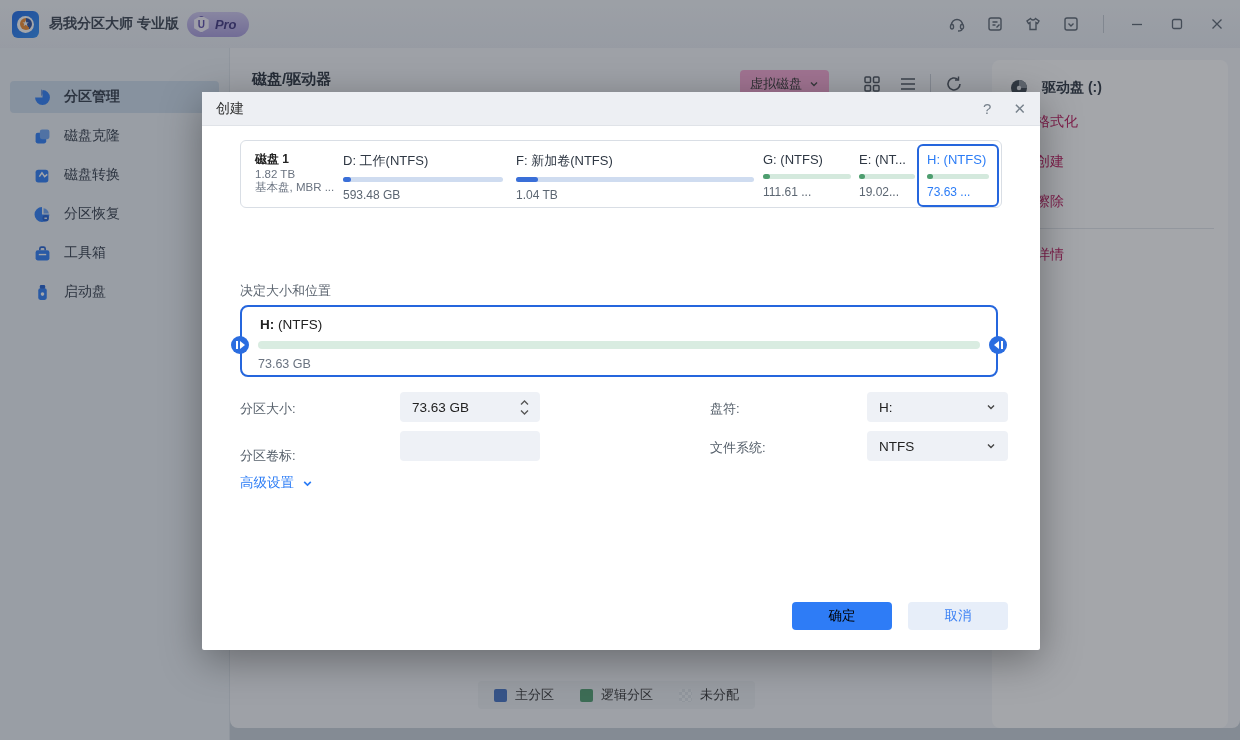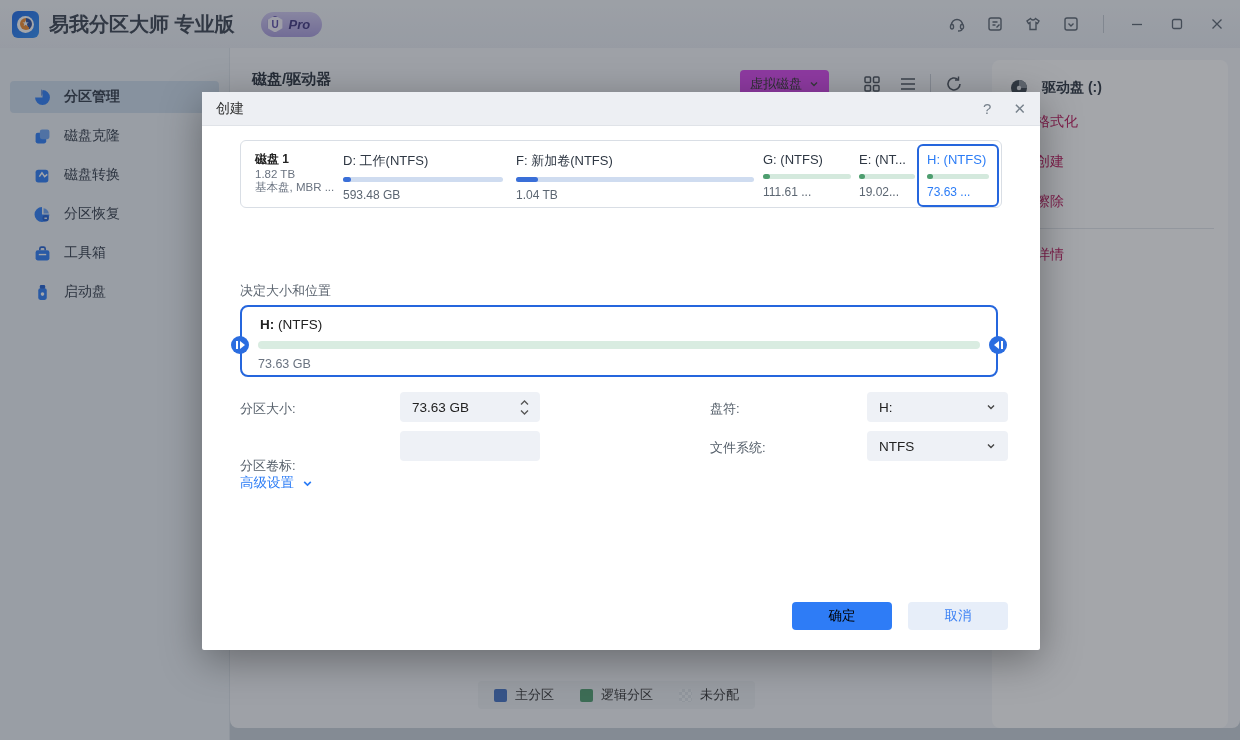--- a/index.html
+++ b/index.html
@@ -8,21 +8,21 @@
   .window { position:relative; width:1240px; height:740px; background:#c9d1da; overflow:hidden; }
 
   
   .titlebar { position:absolute; left:0; top:0; width:1240px; height:48px;
     background:linear-gradient(180deg,#f2f5f9,#e9edf3); display:flex; align-items:center; padding:0 12px; }
   .appicon { width:27px; height:27px; border-radius:6px; background:linear-gradient(135deg,#1f6ae8,#2e8df5);
     display:flex; align-items:center; justify-content:center; margin-right:10px; }
   .appicon .ring { width:17px; height:17px; border-radius:50%; background:#fff; display:flex; align-items:center; justify-content:center; }
   .appicon .core { width:12px; height:12px; border-radius:50%; background:conic-gradient(#2a4f9e 0 40%, #f08a2d 40% 100%);
     color:#fff; font-size:8px; line-height:12px; text-align:center; }
-  .apptitle { font-size:20px; font-weight:bold; color:#3a4350; margin-right:26px; }
+  .apptitle { font-size:14px; font-weight:bold; color:#3a4350; margin-right:8px; }
   .probadge { height:25px; padding:0 12px 0 6px; border-radius:13px; background:linear-gradient(180deg,#cfc8f0,#a99cdd);
     display:flex; align-items:center; gap:5px; }
   .prohex { width:17px; height:17px; background:#f4f2fc; border:1.5px solid #6e5fb5; color:#5a4aa8;
     font-size:10px; font-weight:bold; display:flex; align-items:center; justify-content:center;
     clip-path:polygon(50% 0,93% 25%,93% 75%,50% 100%,7% 75%,7% 25%); }
   .protext { font-size:13px; font-weight:bold; font-style:italic; color:#3f3580; }
   .tb-right { margin-left:auto; display:flex; align-items:center; gap:18px; }
   .tb-ic { width:20px; height:20px; color:#5a6470; display:flex; align-items:center; justify-content:center; cursor:pointer; }
   .tb-sep { width:1px; height:18px; background:#c3cad2; margin:0 4px; }
   .winctl { width:22px; height:22px; color:#5a6470; display:flex; align-items:center; justify-content:center; cursor:pointer; }
@@ -30,21 +30,21 @@
   
   .sidebar { position:absolute; left:0; top:48px; width:230px; height:692px; background:#edf1f6; border-right:1px solid #dde3ea; padding-top:26px; }
   .side-item { position:relative; height:32px; margin:7px 10px; display:flex; align-items:center; gap:13px;
     padding-left:24px; font-size:14px; color:#313b49; border-radius:4px; cursor:pointer; }
   .side-item.active { background:#cedcec; font-weight:bold; }
   .side-ic { width:17px; height:17px; flex:0 0 17px; }
 
   
   .content { position:absolute; left:230px; top:48px; width:1010px; height:680px; background:#f5f7fa; border-radius:0 0 8px 8px; }
   .main-heading { position:absolute; left:22px; top:22px; font-size:15px; font-weight:bold; color:#28313d; }
-  .vd-btn { position:absolute; left:510px; top:22px; height:28px; padding:0 10px; background:#d946ef; border-radius:4px;
+  .vd-btn { position:absolute; left:510px; top:22px; height:28px; padding:0 10px; background:#f9a8d4; border-radius:4px;
     display:flex; align-items:center; gap:7px; font-size:13px; color:#333; cursor:pointer; }
   .tool-ic { position:absolute; top:26px; width:20px; height:20px; color:#4a525c; cursor:pointer; }
   .tool-sep { position:absolute; top:26px; width:1px; height:20px; background:#c8ced6; }
   .legend { position:absolute; left:248px; top:633px; height:28px; padding:0 16px; background:#eceff3; border-radius:4px;
     display:flex; align-items:center; gap:26px; }
   .legend-item { display:flex; align-items:center; gap:8px; font-size:13px; color:#333; }
   .sw { width:13px; height:13px; border-radius:2px; }
   .sw-unalloc { background-image:repeating-conic-gradient(#dfe3e8 0 25%, #f2f4f7 0 50%); background-size:6px 6px; }
 
   
@@ -363,21 +363,21 @@
     </div>
 
     <div class="f-label" style="left:508px;top:308px">盘符:</div>
     <div class="f-select" style="left:665px;top:300px">
       <span>H:</span>
       <svg class="car" width="10" height="10" viewBox="0 0 10 10" fill="none" stroke="currentColor" stroke-width="1.4">
           <path d="M2 3.5 5 6.5 8 3.5"></path>
         </svg>
     </div>
 
-    <div class="f-label" style="left:38px;top:365px">分区卷标:</div>
+    <div class="f-label" style="left:38px;top:355px">分区卷标:</div>
     <input class="f-input" style="left: 198px; top: 339px;" value="">
 
     <div class="f-label" style="left:508px;top:347px">文件系统:</div>
     <div class="f-select" style="left:665px;top:339px">
       <span>NTFS</span>
       <svg class="car" width="10" height="10" viewBox="0 0 10 10" fill="none" stroke="currentColor" stroke-width="1.4">
           <path d="M2 3.5 5 6.5 8 3.5"></path>
         </svg>
     </div>
 

